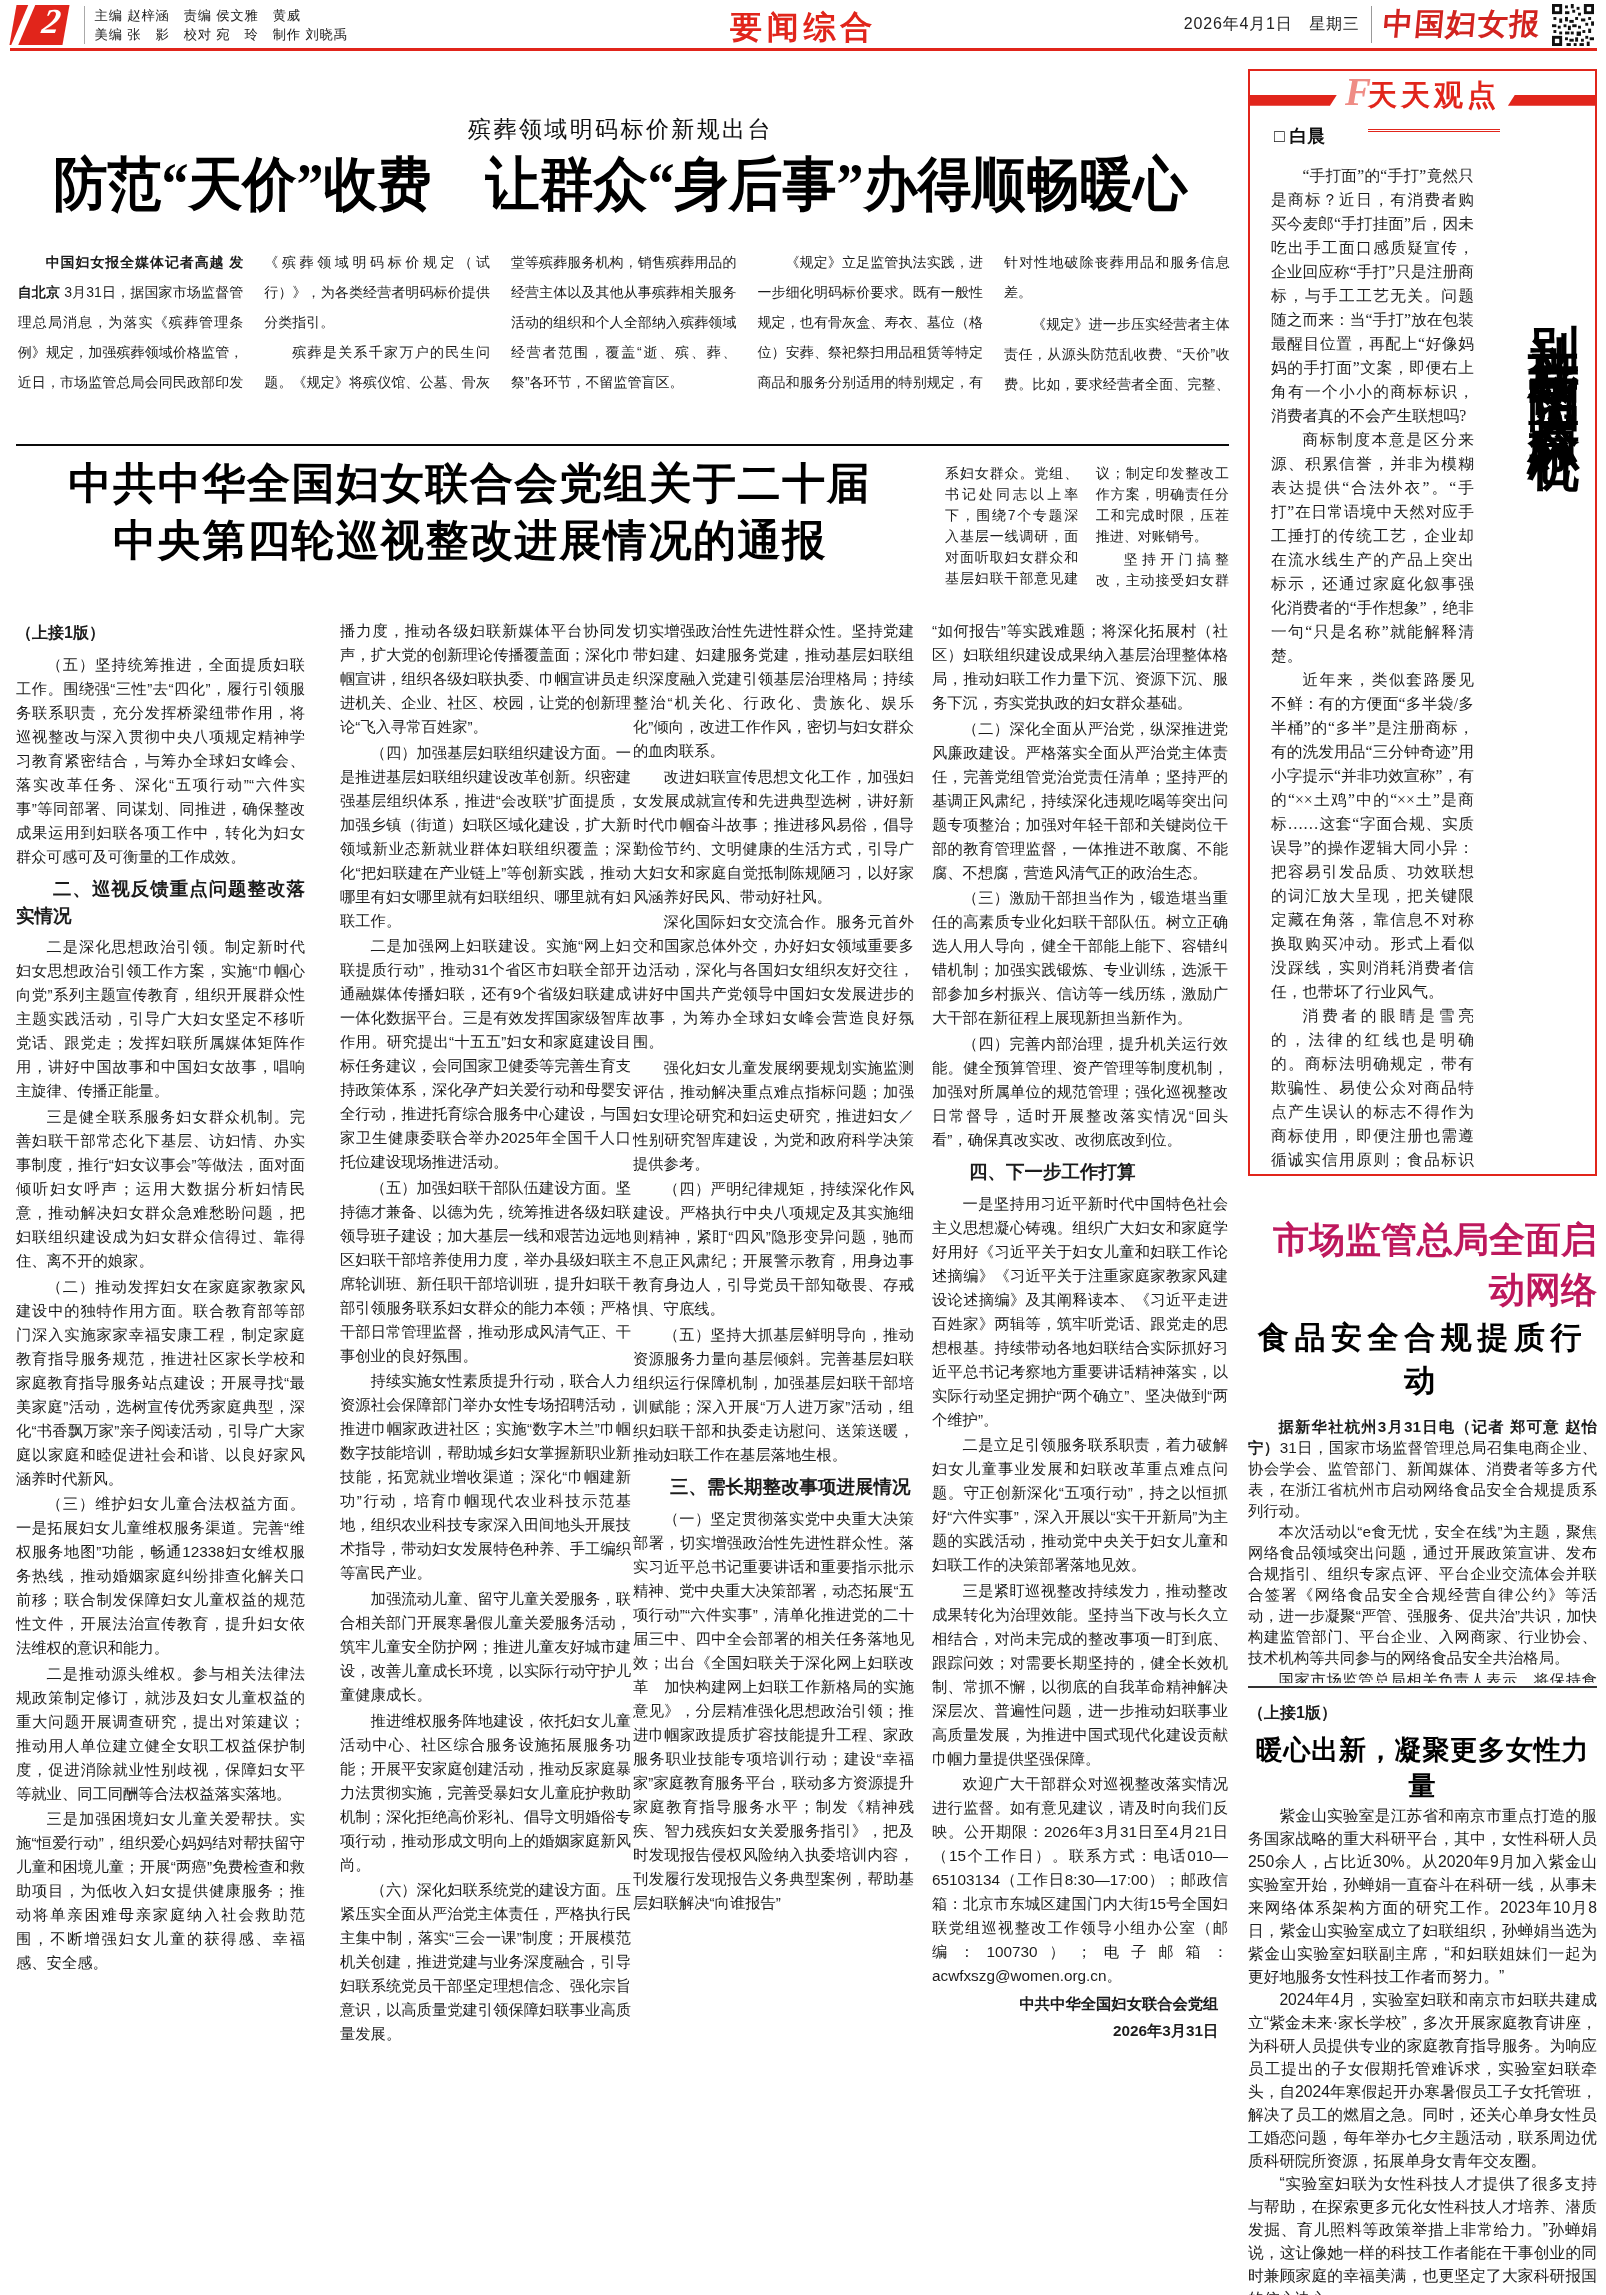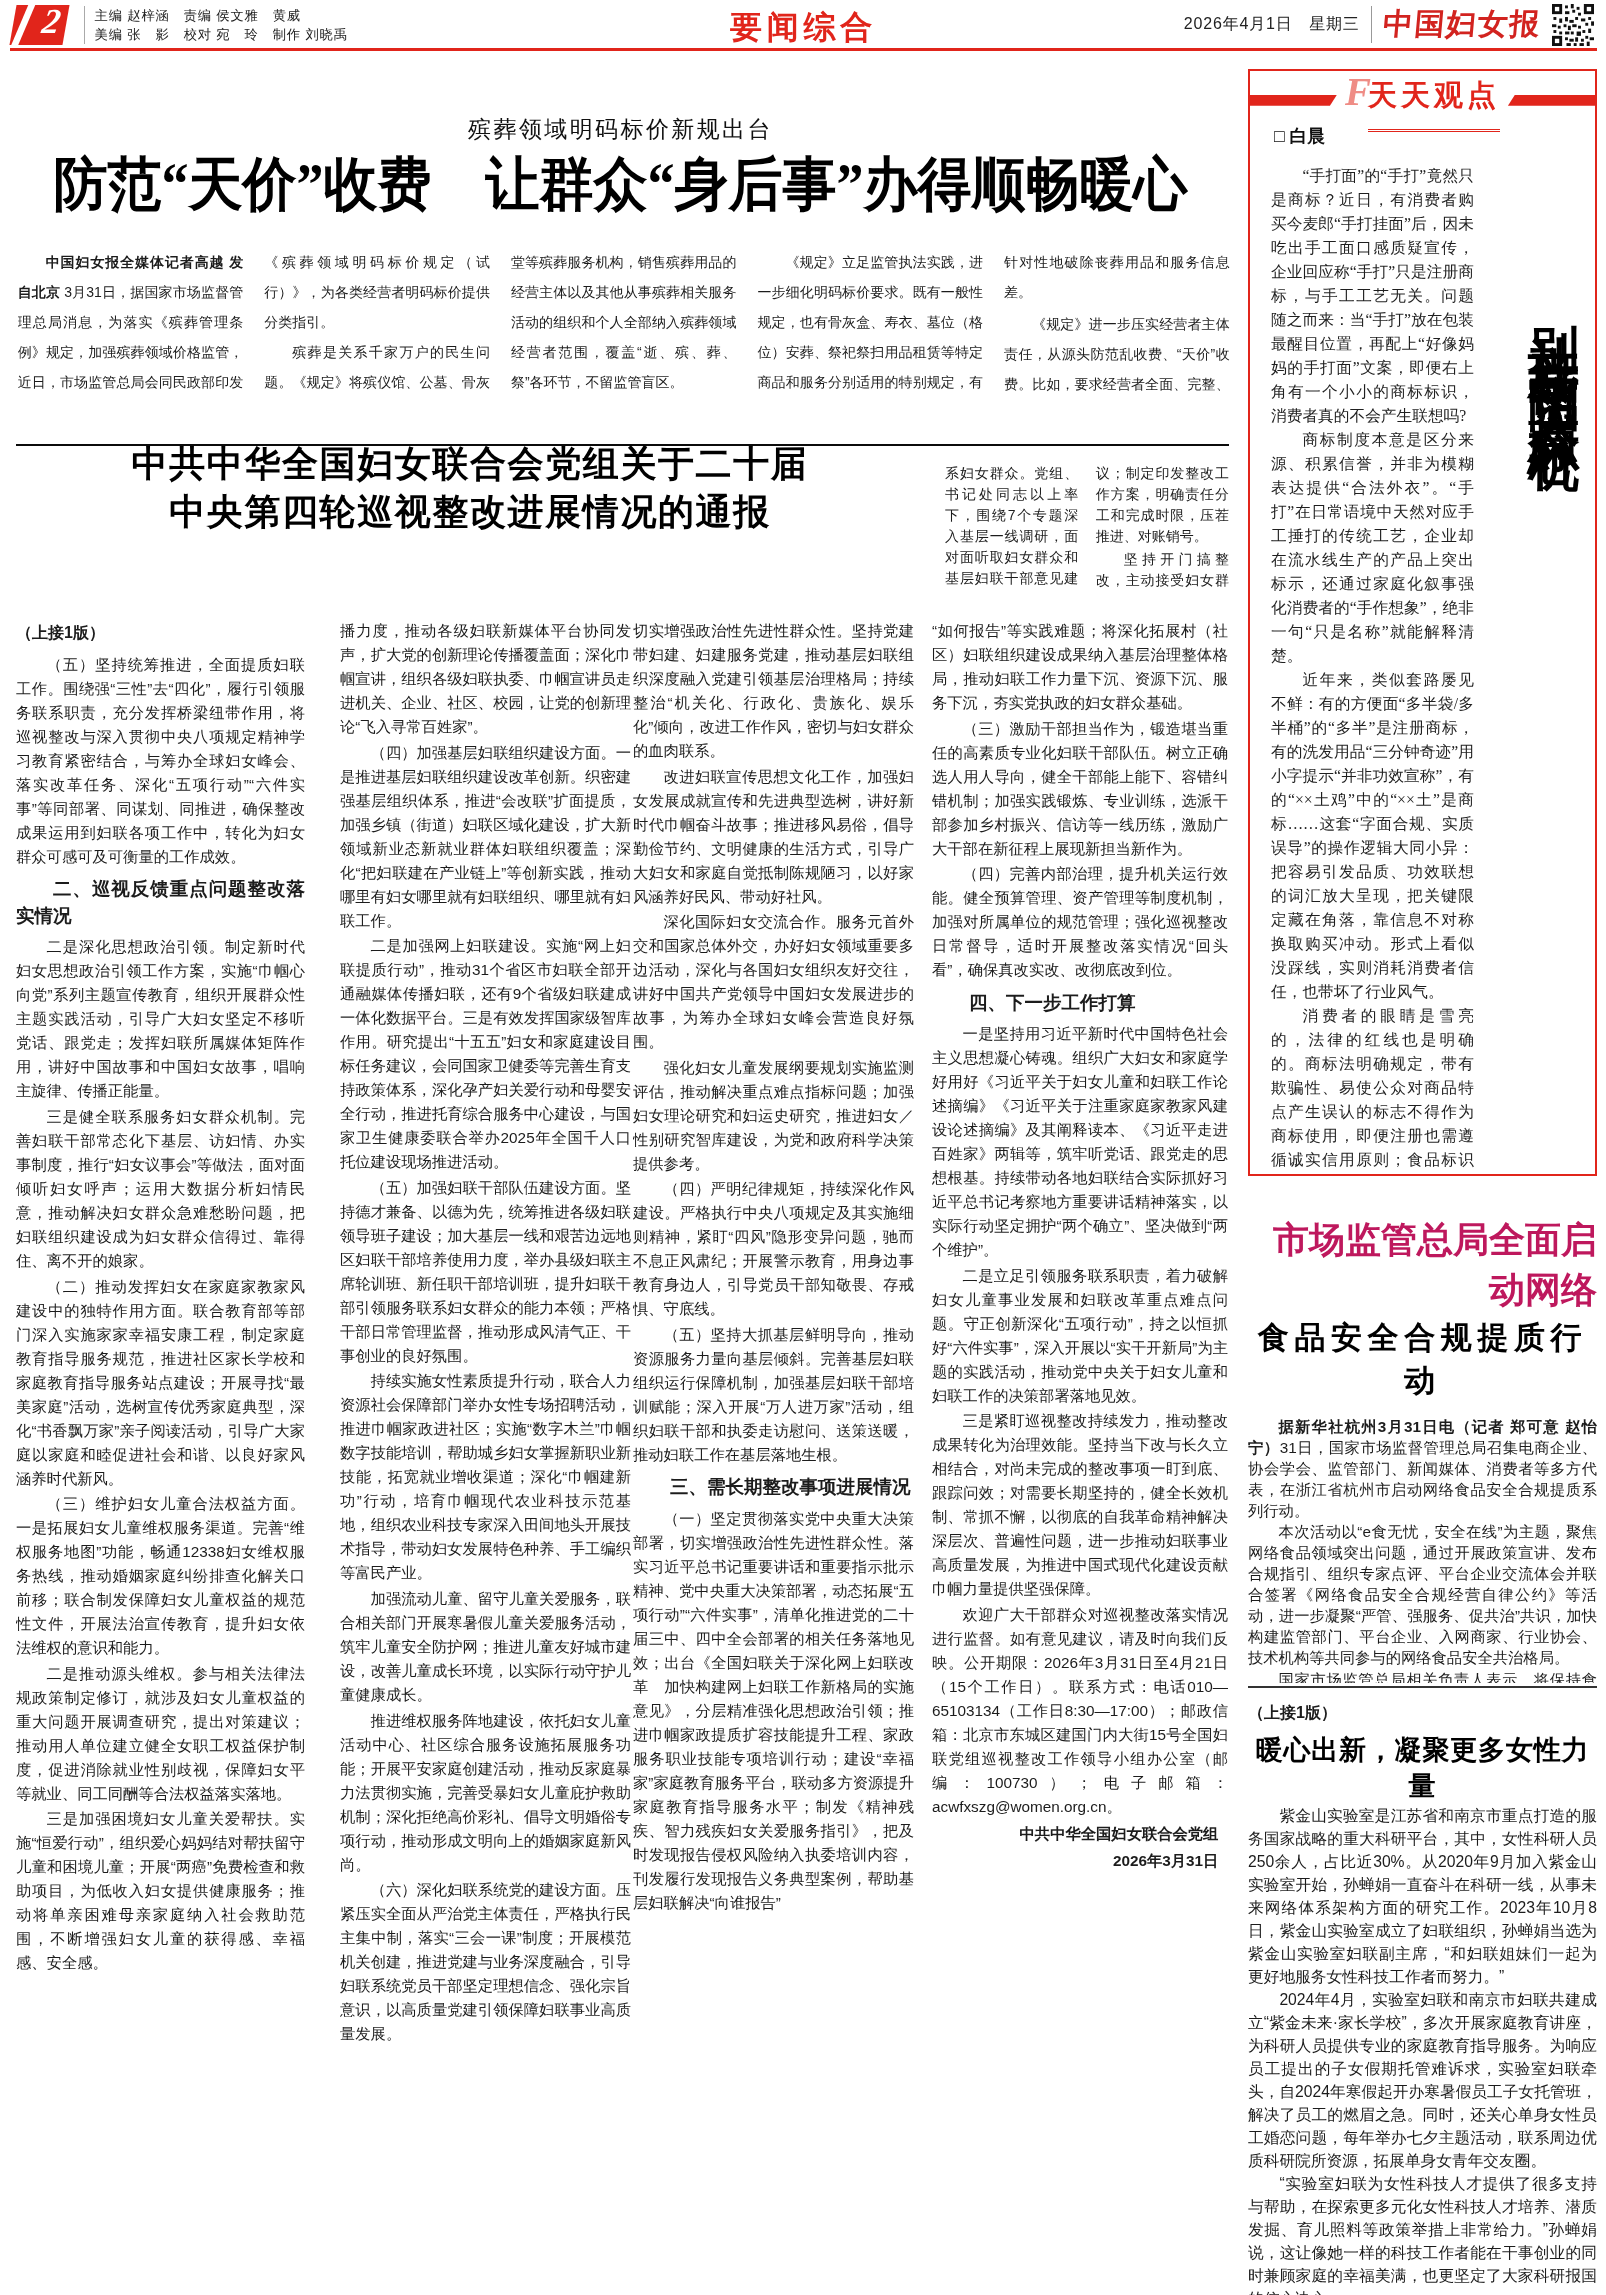--- a/index.html
+++ b/index.html
@@ -28,22 +28,22 @@
   .kicker{position:absolute;left:12px;top:114px;width:1217px;text-align:center;
         font-size:23px;color:#111;letter-spacing:2.4px;}
   .top-headline{position:absolute;left:0;top:149px;width:1241px;text-align:center;
         font-family:"Liberation Serif",serif;font-weight:900;font-size:54px;color:#000;
         transform:scaleY(1.08);letter-spacing:0px;white-space:nowrap;}
   .top-body{position:absolute;left:17.7px;top:247px;width:1212px;height:161px;overflow:hidden;
         column-count:5;column-gap:21px;font-size:14px;line-height:30px;text-align:justify;}
   .top-body p{margin:0;text-indent:2em;}
   .black-rule{position:absolute;left:16px;top:444px;width:1213px;height:2.4px;background:#0b0b0b;}
   
-  .tb-headline{position:absolute;left:16px;top:443px;width:908px;text-align:center;
-        font-family:Liberation Mono, monospace;font-weight:900;font-size:36px;line-height:1.32;
+  .tb-headline{position:absolute;left:16px;top:456px;width:908px;text-align:center;
+        font-family:Liberation Serif, serif;font-weight:900;font-size:43px;line-height:1.32;
         letter-spacing:1.6px;color:#000;}
   .tb-mini{position:absolute;left:945px;top:463px;width:284px;height:145px;overflow:hidden;
         column-count:2;column-gap:17.7px;font-size:14px;line-height:21px;text-align:justify;}
   .tb-col{position:absolute;top:619px;height:1670px;overflow:hidden;
         font-size:15.3px;line-height:24px;text-align:justify;}
   .tb-c1{left:16px;width:289px;}
   .tb-c2{left:308px;width:291px;margin-left:32px;}
   .tb-c3{left:633px;width:281px;}
   .tb-c4{left:932px;width:296px;}
   .blk-p{text-indent:2em;margin:0 0 1.6px 0;}
@@ -204,20 +204,21 @@
       <div class="blk-p">改进妇联宣传思想文化工作，加强妇女发展成就宣传和先进典型选树，讲好新时代巾帼奋斗故事；推进移风易俗，倡导勤俭节约、文明健康的生活方式，引导广大妇女和家庭自觉抵制陈规陋习，以好家风涵养好民风、带动好社风。</div>
       <div class="blk-p">深化国际妇女交流合作。服务元首外交和国家总体外交，办好妇女领域重要多边活动，深化与各国妇女组织友好交往，讲好中国共产党领导中国妇女发展进步的故事，为筹办全球妇女峰会营造良好氛围。</div>
       <div class="blk-p">强化妇女儿童发展纲要规划实施监测评估，推动解决重点难点指标问题；加强妇女理论研究和妇运史研究，推进妇女／性别研究智库建设，为党和政府科学决策提供参考。</div>
       <div class="blk-p">（四）严明纪律规矩，持续深化作风建设。严格执行中央八项规定及其实施细则精神，紧盯“四风”隐形变异问题，驰而不息正风肃纪；开展警示教育，用身边事教育身边人，引导党员干部知敬畏、存戒惧、守底线。</div>
       <div class="blk-p">（五）坚持大抓基层鲜明导向，推动资源服务力量向基层倾斜。完善基层妇联组织运行保障机制，加强基层妇联干部培训赋能；深入开展“万人进万家”活动，组织妇联干部和执委走访慰问、送策送暖，推动妇联工作在基层落地生根。</div>
       <div class="blk-h2">三、需长期整改事项进展情况</div>
       <div class="blk-p">（一）坚定贯彻落实党中央重大决策部署，切实增强政治性先进性群众性。落实习近平总书记重要讲话和重要指示批示精神、党中央重大决策部署，动态拓展“五项行动”“六件实事”，清单化推进党的二十届三中、四中全会部署的相关任务落地见效；出台《全国妇联关于深化网上妇联改革　加快构建网上妇联工作新格局的实施意见》，分层精准强化思想政治引领；推进巾帼家政提质扩容技能提升工程、家政服务职业技能专项培训行动；建设“幸福家”家庭教育服务平台，联动多方资源提升家庭教育指导服务水平；制发《精神残疾、智力残疾妇女关爱服务指引》，把及时发现报告侵权风险纳入执委培训内容，刊发履行发现报告义务典型案例，帮助基层妇联解决“向谁报告”</div>
     </div>
   <div class="tb-col tb-c4">
       <div class="blk-cont">“如何报告”等实践难题；将深化拓展村（社区）妇联组织建设成果纳入基层治理整体格局，推动妇联工作力量下沉、资源下沉、服务下沉，夯实党执政的妇女群众基础。</div>
+      <div class="blk-p">（二）深化全面从严治党，纵深推进党风廉政建设。严格落实全面从严治党主体责任，完善党组管党治党责任清单；坚持严的基调正风肃纪，持续深化违规吃喝等突出问题专项整治；加强对年轻干部和关键岗位干部的教育管理监督，一体推进不敢腐、不能腐、不想腐，营造风清气正的政治生态。</div>
       <div class="blk-p">（三）激励干部担当作为，锻造堪当重任的高素质专业化妇联干部队伍。树立正确选人用人导向，健全干部能上能下、容错纠错机制；加强实践锻炼、专业训练，选派干部参加乡村振兴、信访等一线历练，激励广大干部在新征程上展现新担当新作为。</div>
       <div class="blk-p">（四）完善内部治理，提升机关运行效能。健全预算管理、资产管理等制度机制，加强对所属单位的规范管理；强化巡视整改日常督导，适时开展整改落实情况“回头看”，确保真改实改、改彻底改到位。</div>
       <div class="blk-h2">四、下一步工作打算</div>
       <div class="blk-p">一是坚持用习近平新时代中国特色社会主义思想凝心铸魂。组织广大妇女和家庭学好用好《习近平关于妇女儿童和妇联工作论述摘编》《习近平关于注重家庭家教家风建设论述摘编》及其阐释读本、《习近平走进百姓家》两辑等，筑牢听党话、跟党走的思想根基。持续带动各地妇联结合实际抓好习近平总书记考察地方重要讲话精神落实，以实际行动坚定拥护“两个确立”、坚决做到“两个维护”。</div>
       <div class="blk-p">二是立足引领服务联系职责，着力破解妇女儿童事业发展和妇联改革重点难点问题。守正创新深化“五项行动”，持之以恒抓好“六件实事”，深入开展以“实干开新局”为主题的实践活动，推动党中央关于妇女儿童和妇联工作的决策部署落地见效。</div>
       <div class="blk-p">三是紧盯巡视整改持续发力，推动整改成果转化为治理效能。坚持当下改与长久立相结合，对尚未完成的整改事项一盯到底、跟踪问效；对需要长期坚持的，健全长效机制、常抓不懈，以彻底的自我革命精神解决深层次、普遍性问题，进一步推动妇联事业高质量发展，为推进中国式现代化建设贡献巾帼力量提供坚强保障。</div>
       <div class="blk-p">欢迎广大干部群众对巡视整改落实情况进行监督。如有意见建议，请及时向我们反映。公开期限：2026年3月31日至4月21日（15个工作日）。联系方式：电话010—65103134（工作日8:30—17:00）；邮政信箱：北京市东城区建国门内大街15号全国妇联党组巡视整改工作领导小组办公室（邮编：100730）；电子邮箱：acwfxszg@women.org.cn。</div>
       <div class="blk-sig">中共中华全国妇女联合会党组</div>
       <div class="blk-sig">2026年3月31日</div>
     </div>

